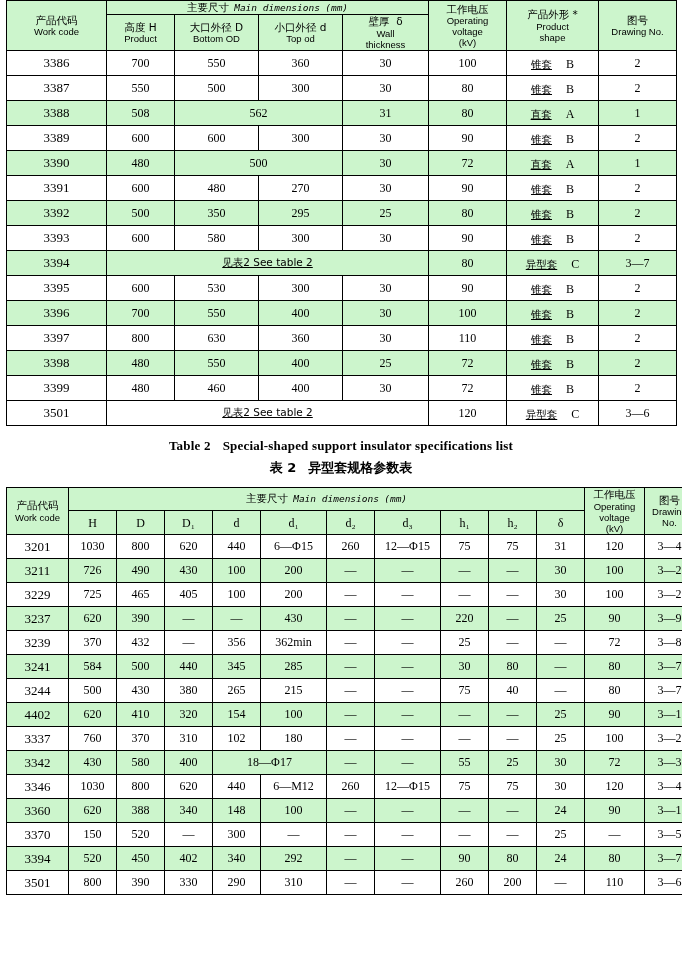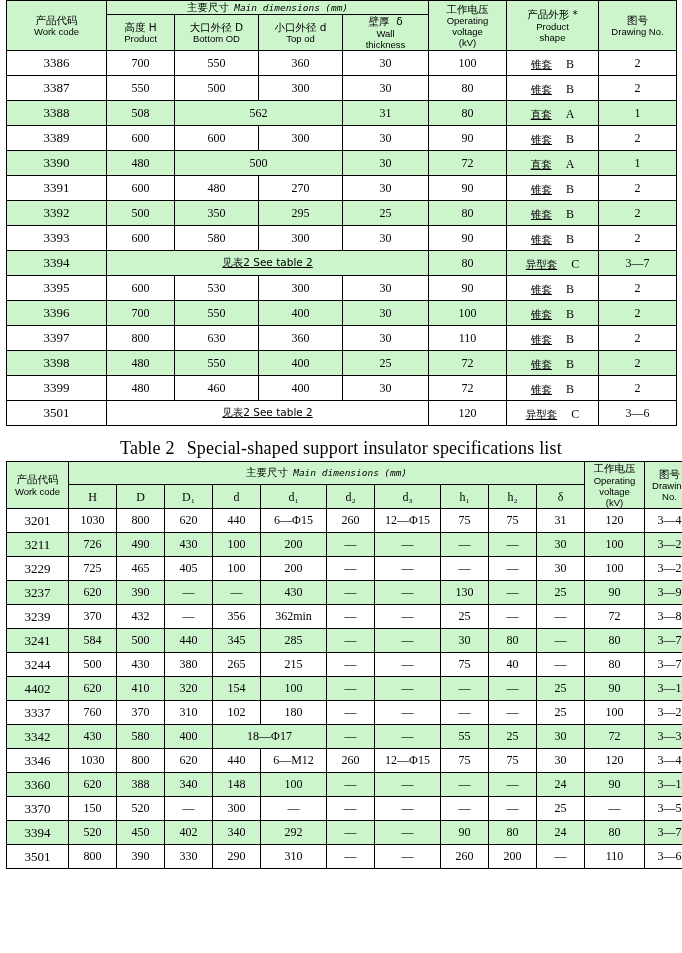--- a/index.html
+++ b/index.html
@@ -88,22 +88,22 @@
   .tbl1 col.c2 { width: 84px; }
   .tbl1 col.c3 { width: 84px; }
   .tbl1 col.c4 { width: 86px; }
   .tbl1 col.c5 { width: 78px; }
   .tbl1 col.c6 { width: 92px; }
   .tbl1 col.c7 { width: 78px; }
 
   .mid-title {
     text-align: center;
     font-family: "Liberation Serif", serif;
-    font-weight: normal;
-    font-size: 18px;
+    font-weight: bold;
+    font-size: 13px;
     padding: 12px 0 2px 0;
     letter-spacing: 0.2px;
   }
   .mid-title .sp { display: inline-block; width: 12px; }
   .mid-title2 {
     text-align: center;
     font-family: "DejaVu Sans", sans-serif;
     font-weight: bold;
     font-size: 13px;
     padding: 3px 0 10px 0;
@@ -325,20 +325,23 @@
           <td class="num">120</td>
           <td><span class="cnsm">异型套</span><span style="display:inline-block;width:14px"></span><span class="num">C</span></td>
           <td class="num">3—6</td>
         </tr>
       </tbody>
   </table>
 
   <div class="mid-title">
     <span>Table 2</span><span class="sp"></span><span>Special-shaped support insulator specifications list</span>
   </div>
+  <div class="mid-title2">
+    <span>表 2</span><span class="sp"></span><span>异型套规格参数表</span>
+  </div>
 
   <table class="grid t2 tbl2">
     <colgroup>
       <col class="d0">
         <col class="dn">
         <col class="dn">
         <col class="dn">
         <col class="dn">
         <col class="dw">
         <col class="dn">
@@ -431,21 +434,21 @@
         </tr>
         <tr class="rowh2 green">
           <td class="code-cell">3237</td>
           <td class="num">620</td>
           <td class="num">390</td>
           <td class="num">—</td>
           <td class="num">—</td>
           <td class="num">430</td>
           <td class="num">—</td>
           <td class="num">—</td>
-          <td class="num">130</td>
+          <td class="num">220</td>
           <td class="num">—</td>
           <td class="num">25</td>
           <td class="num">90</td>
           <td class="num">3—9</td>
         </tr>
         <tr class="rowh2 white">
           <td class="code-cell">3239</td>
           <td class="num">370</td>
           <td class="num">432</td>
           <td class="num">—</td>

